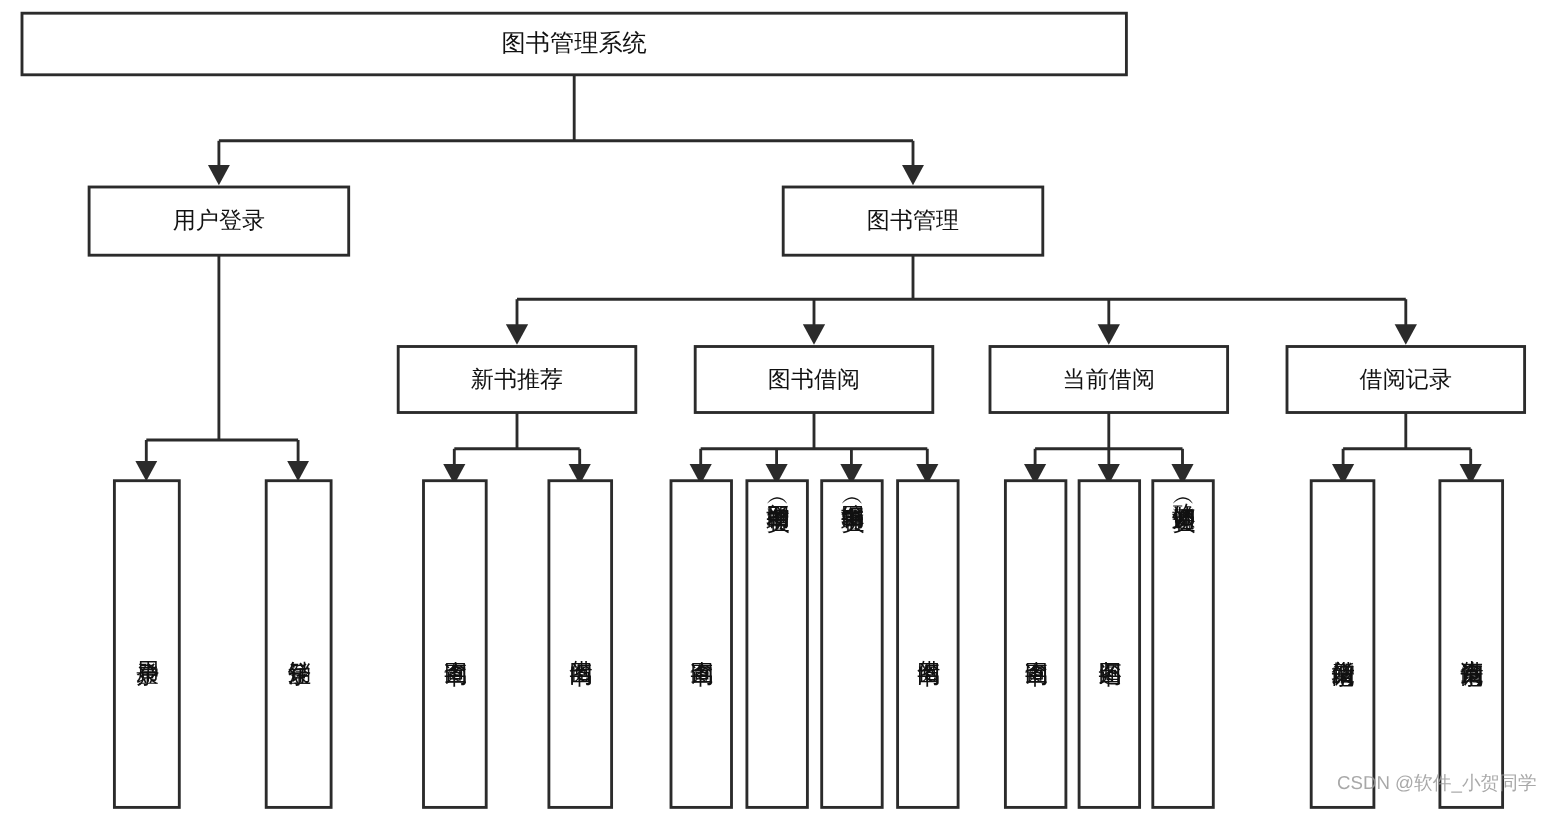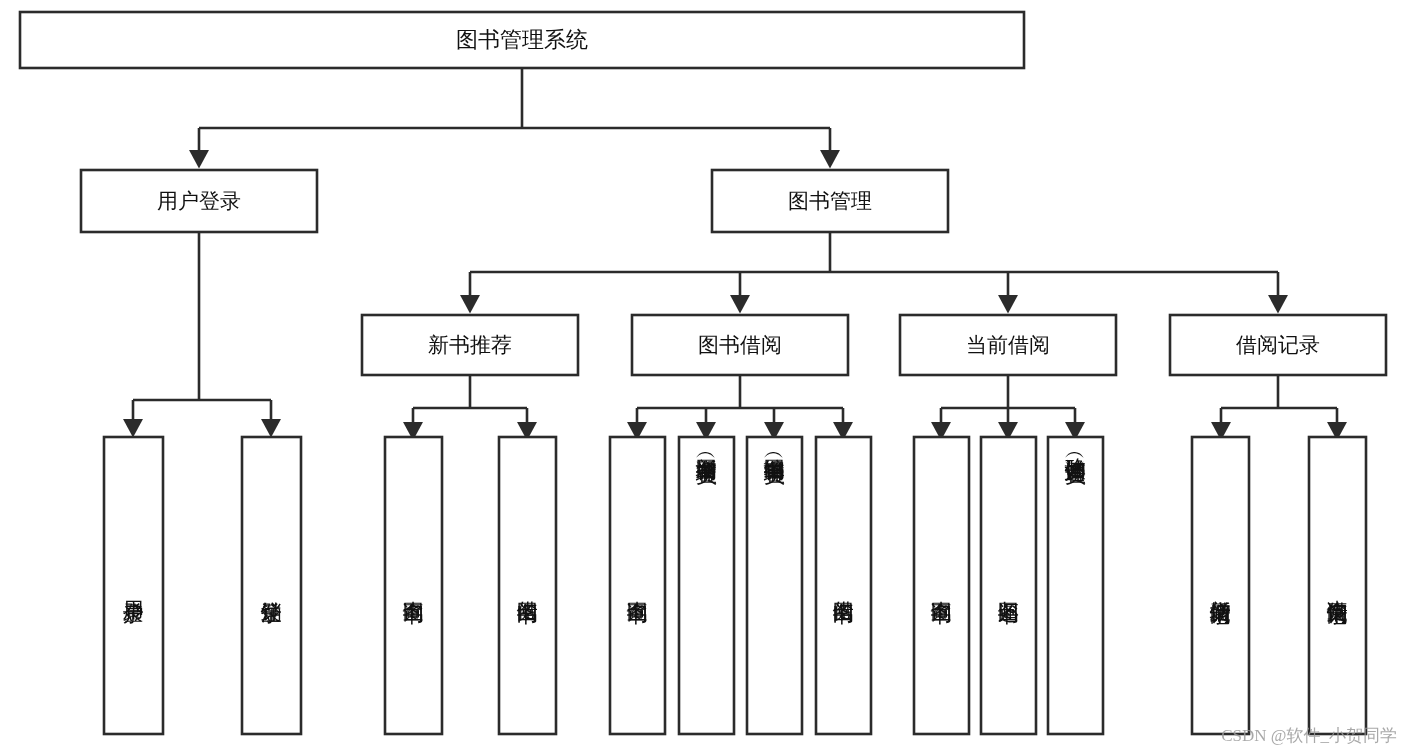--- a/index.html
+++ b/index.html
@@ -59,22 +59,22 @@
     font-family: "Liberation Sans", "DejaVu Sans", sans-serif;
     font-size: 21px;
     line-height: 1.12;
     color: #111111;
     letter-spacing: 1px;
     white-space: nowrap;
   }
   .watermark {
     position: absolute;
     right: 8px;
-    bottom: 0;
-    font-family: Liberation Serif, serif;
+    bottom: 24px;
+    font-family: Liberation Sans, sans-serif;
     font-size: 17px;
     color: #9a9a9a;
     opacity: 0.85;
     white-space: nowrap;
     pointer-events: none;
   }
 </style>
 </head>
 <body>
 

